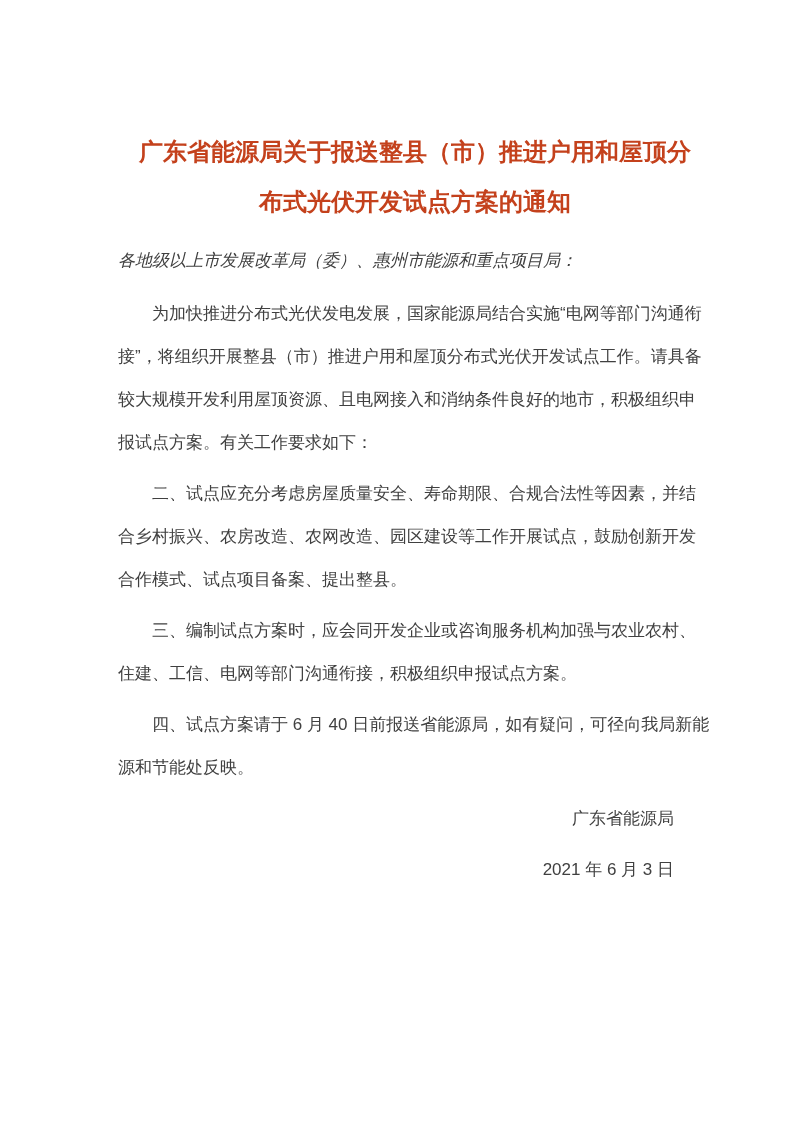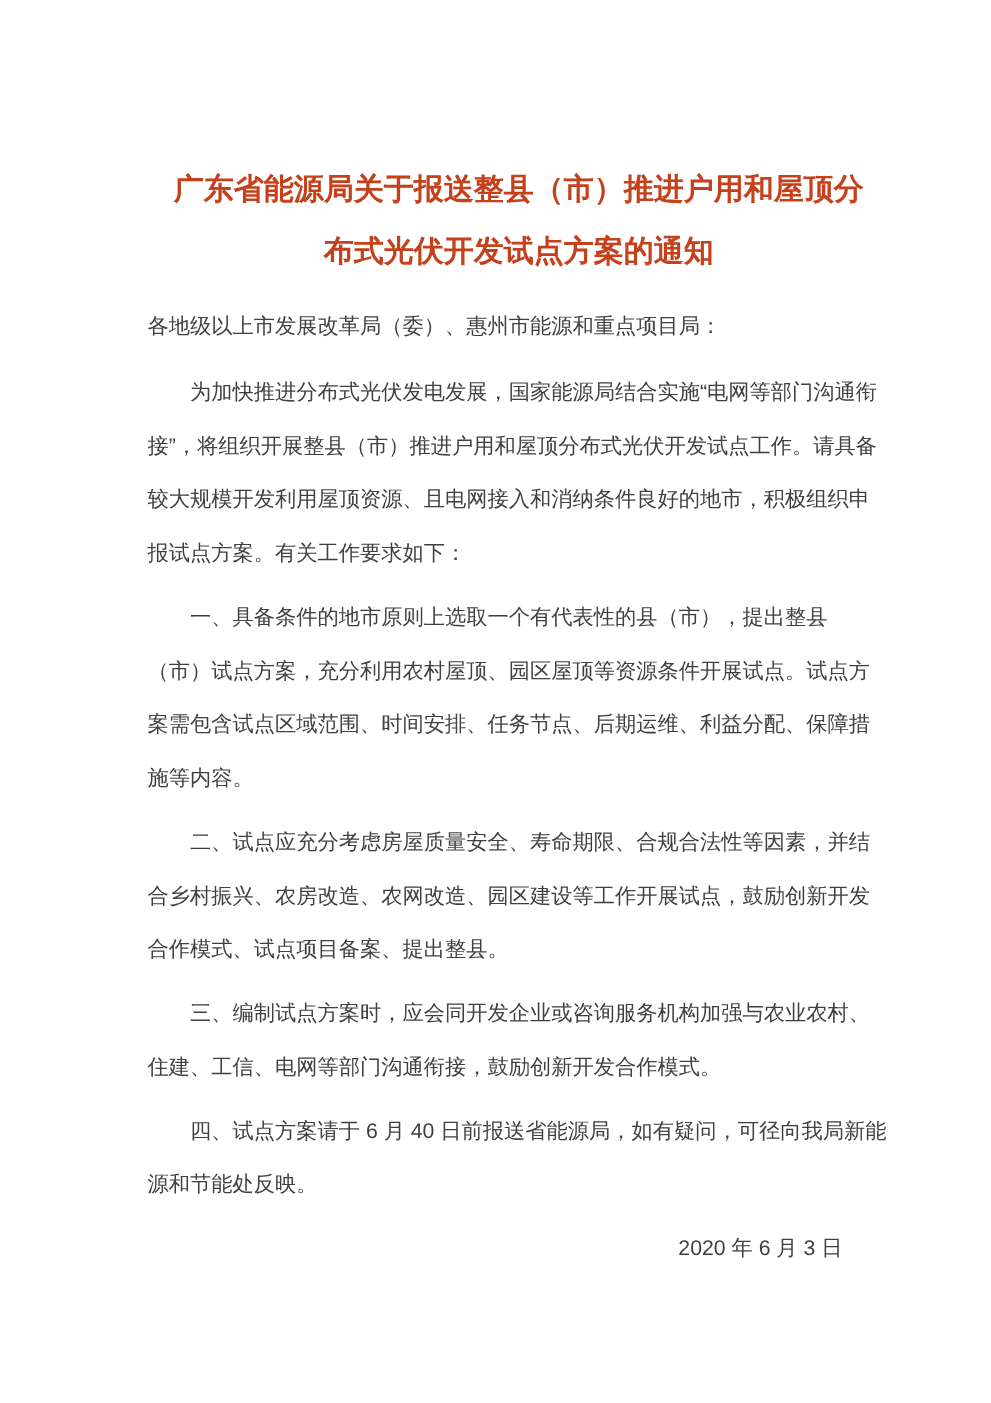--- a/index.html
+++ b/index.html
@@ -31,20 +31,21 @@
     text-align: center;
     color: var(--title-color);
     letter-spacing: 0;
   }
   .salutation {
     font-size: 17px;
     line-height: 43px;
     color: var(--body-color);
     margin: 0 0 10px 0;
     text-align: left;
+    font-style: italic;
   }
   .para {
     font-size: 17px;
     line-height: 43px;
     color: var(--body-color);
     text-indent: 2em;
     text-align: left;
     margin: 0 0 8px 0;
   }
   .signature {
@@ -67,23 +68,23 @@
 </head>
 <body>
 
 <div class="sheet">
   <h1 class="doc-title">广东省能源局关于报送整县（市）推进户用和屋顶分布式光伏开发试点方案的通知</h1>
 
   <p class="salutation">各地级以上市发展改革局（委）、惠州市能源和重点项目局：</p>
 
   <p class="para">为加快推进分布式光伏发电发展，国家能源局结合实施“电网等部门沟通衔接”，将组织开展整县（市）推进户用和屋顶分布式光伏开发试点工作。请具备较大规模开发利用屋顶资源、且电网接入和消纳条件良好的地市，积极组织申报试点方案。有关工作要求如下：</p>
 
-  <p class="para">一、具备条件的地市原则上选取一个有代表性的县（市），提出整县（市）试点方案，充分利用农村屋顶、园区屋顶等资源条件开展试点。试点方案需包含试点区域范围、时间安排、任务节点、后期运维、利益分配、保障措施等内容。</p>
 
   <p class="para">二、试点应充分考虑房屋质量安全、寿命期限、合规合法性等因素，并结合乡村振兴、农房改造、农网改造、园区建设等工作开展试点，鼓励创新开发合作模式、试点项目备案、提出整县。</p>
 
-  <p class="para">三、编制试点方案时，应会同开发企业或咨询服务机构加强与农业农村、住建、工信、电网等部门沟通衔接，鼓励创新开发合作模式。</p>
+  <p class="para">三、编制试点方案时，应会同开发企业或咨询服务机构加强与农业农村、住建、工信、电网等部门沟通衔接，积极组织申报试点方案。</p>
 
   <p class="para">四、试点方案请于 6 月 40 日前报送省能源局，如有疑问，可径向我局新能源和节能处反映。</p>
 
+  <p class="signature">广东省能源局</p>
 
-  <p class="date">2020 年 6 月 3 日</p>
+  <p class="date">2021 年 6 月 3 日</p>
 </div>
 
 </body></html>

